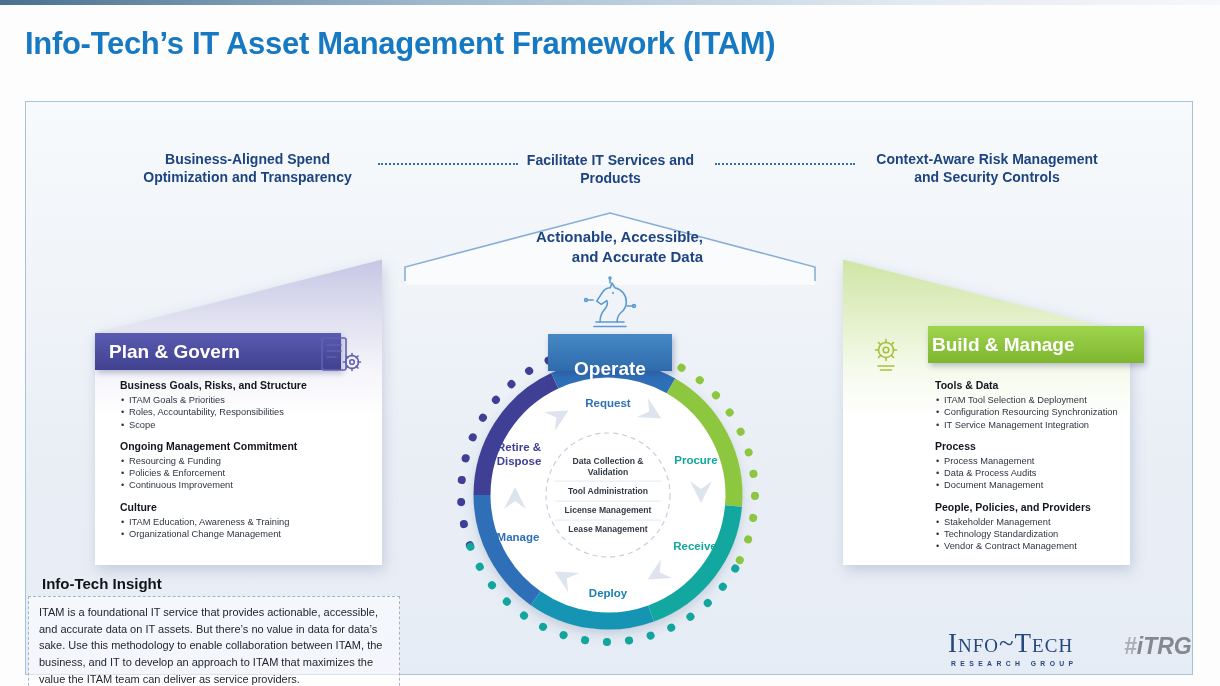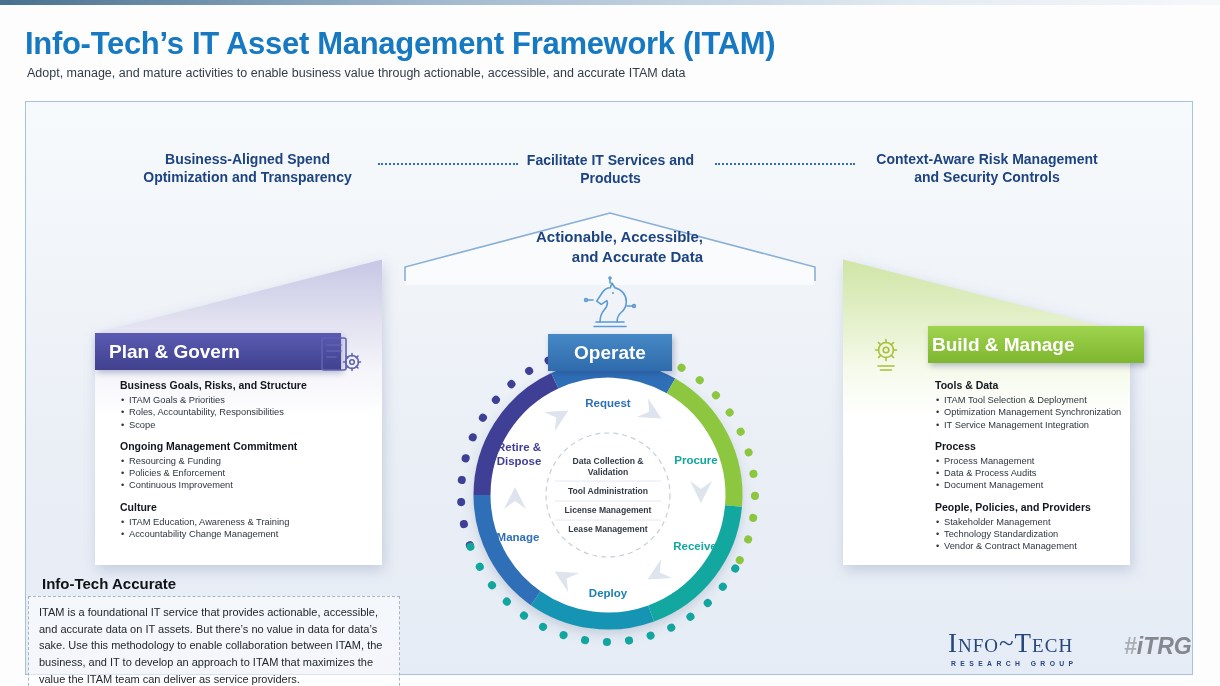--- a/index.html
+++ b/index.html
@@ -31,21 +31,21 @@
   .panel-plan .panel-inner{clip-path:polygon(0 24.5%,100% .5%,100% 100%,0 100%);
     background:linear-gradient(180deg,#c6c6e5 0%,#dedeef 18%,#f4f4fa 36%,#ffffff 52%)}
   .panel-build{left:843px;top:258px}
   .panel-build .panel-inner{clip-path:polygon(0 .5%,100% 24.5%,100% 100%,0 100%);
     background:linear-gradient(180deg,#cfe5a5 0%,#e2efc6 18%,#f5faeb 36%,#ffffff 52%)}
   .phdr{position:absolute;height:37px;color:#fff;font-size:19px;font-weight:bold;line-height:37px;
     z-index:3;box-shadow:2px 3px 6px rgba(40,50,110,.3)}
   .phdr-plan{left:95px;top:333px;width:246px;background:linear-gradient(180deg,#5a5ab2,#41418f);padding-left:14px}
   .phdr-build{left:928px;top:326px;width:216px;background:linear-gradient(180deg,#9fd44e,#7fb62f);padding-left:4px}
   .phdr-operate{left:548px;top:334px;width:124px;background:linear-gradient(180deg,#4688c6,#2f6bac);
-    text-align:center;padding:0;z-index:5}
+    text-align:center;padding:16px;z-index:5}
   .picon{position:absolute;z-index:3}
   .picon-doc{left:318px;top:335px}
   .picon-gear{left:864px;top:332px}
   .plist{position:absolute;z-index:3;font-size:9.3px;color:#2e3540}
   .plist-plan{left:120px;top:379px;width:252px}
   .plist-build{left:935px;top:379px;width:200px}
   .psec{margin-bottom:9px}
   .psec h4{font-size:10.5px;font-weight:bold;color:#12161f;margin-bottom:3px}
   .pitem{line-height:1.32;padding-left:9px;position:relative}
   .pitem::before{content:"\2022";position:absolute;left:1px}
@@ -72,21 +72,20 @@
   .hash .hp{color:#a9adb3}
   .hash .ht{color:#85898f}
 </style>
 </head>
 <body>
 
 <div class="page">
   <div class="topbar"></div>
 
   <div class="title">Info-Tech’s IT Asset Management Framework (ITAM)</div>
-  <div class="subtitle">Adopt, manage, and mature activities to enable business value through actionable, accessible, and accurate ITAM data</div>
 
   <div class="frame"></div>
 
 
   <div class="pillar pillar-left">Business-Aligned Spend Optimization and Transparency</div>
   <div class="dotline dotline-1"></div>
   <div class="pillar pillar-center">Facilitate IT Services and Products</div>
   <div class="dotline dotline-2"></div>
   <div class="pillar pillar-right">Context-Aware Risk Management and Security Controls</div>
 
@@ -133,41 +132,41 @@
     </div>
     <div class="psec">
       <h4>Ongoing Management Commitment</h4>
       <div class="pitem">Resourcing &amp; Funding</div>
       <div class="pitem">Policies &amp; Enforcement</div>
       <div class="pitem">Continuous Improvement</div>
     </div>
     <div class="psec">
       <h4>Culture</h4>
       <div class="pitem">ITAM Education, Awareness &amp; Training</div>
-      <div class="pitem">Accountability Change Management</div>
+      <div class="pitem">Organizational Change Management</div>
     </div>
   </div>
 
   <div class="panel panel-build">
     <div class="panel-inner"></div>
   </div>
   <div class="phdr phdr-build">Build &amp; Manage</div>
   <svg class="picon picon-gear" width="44" height="44" viewBox="0 0 44 44">
     <g fill="none" stroke="#a9bf3a" stroke-width="1.6" stroke-linecap="round">
       <circle cx="22" cy="18" r="7.5"></circle>
       <circle cx="22" cy="18" r="2.8"></circle>
       <path d="M22 7.5 v3 M22 25.5 v3 M11.5 18 h3 M29.5 18 h3 M14.5 10.5 l2.1 2.1 M27.4 23.4 l2.1 2.1 M29.5 10.5 l-2.1 2.1 M16.6 23.4 l-2.1 2.1"></path>
       <path d="M14 34 h16 M16.5 38 h11"></path>
     </g>
   </svg>
   <div class="plist plist-build">
     <div class="psec">
       <h4>Tools &amp; Data</h4>
       <div class="pitem">ITAM Tool Selection &amp; Deployment</div>
-      <div class="pitem">Optimization Management Synchronization</div>
+      <div class="pitem">Configuration Resourcing Synchronization</div>
       <div class="pitem">IT Service Management Integration</div>
     </div>
     <div class="psec">
       <h4>Process</h4>
       <div class="pitem">Process Management</div>
       <div class="pitem">Data &amp; Process Audits</div>
       <div class="pitem">Document Management</div>
     </div>
     <div class="psec">
       <h4>People, Policies, and Providers</h4>
@@ -217,21 +216,21 @@
     <div class="stage st-retire">Retire &amp; Dispose</div>
     <div class="center-list">
       <div class="ci">Data Collection &amp; Validation</div>
       <div class="ci">Tool Administration</div>
       <div class="ci">License Management</div>
       <div class="ci">Lease Management</div>
     </div>
   </div>
   <div class="phdr phdr-operate">Operate</div>
 
-  <div class="insight-title">Info-Tech Accurate</div>
+  <div class="insight-title">Info-Tech Insight</div>
   <div class="insight-box">ITAM is a foundational IT service that provides actionable, accessible, and accurate data on IT assets. But there’s no value in data for data’s sake. Use this methodology to enable collaboration between ITAM, the business, and IT to develop an approach to ITAM that maximizes the value the ITAM team can deliver as service providers.</div>
 
   <div class="logo">
     <div class="logo-main">Info~Tech</div>
     <div class="logo-sub">RESEARCH GROUP</div>
   </div>
   <div class="hash">
     <span class="hp">#</span><span class="ht">iTRG</span>
   </div>
 </div>

